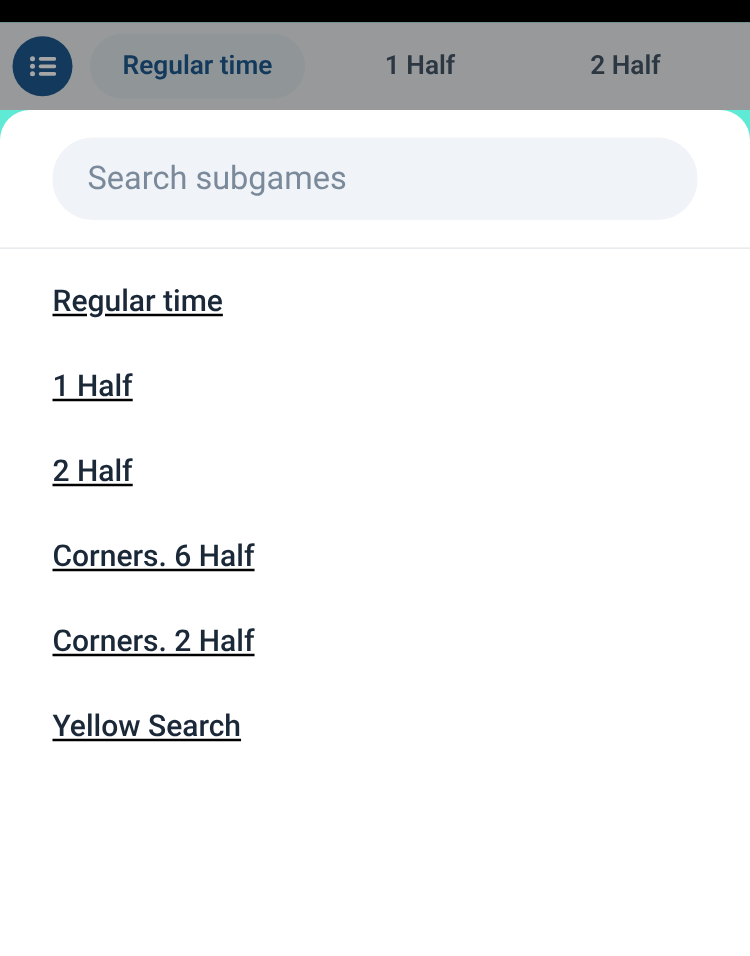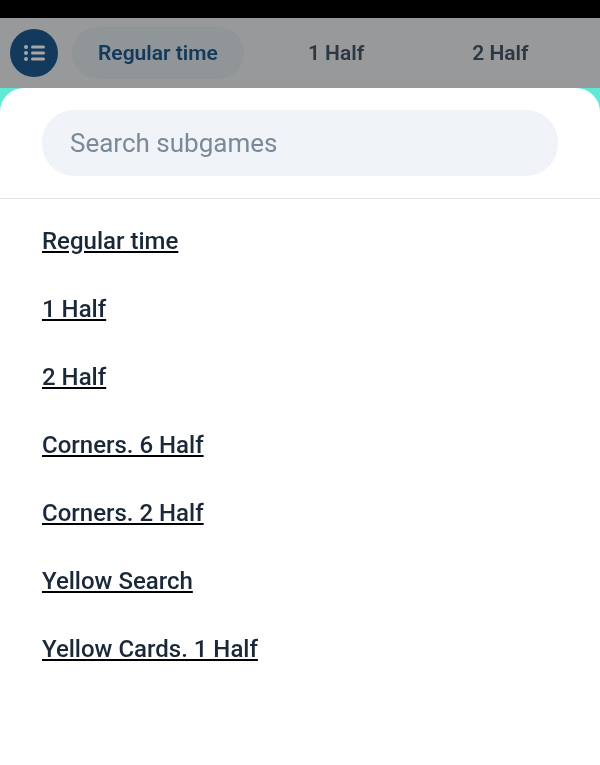--- a/index.html
+++ b/index.html
@@ -170,16 +170,15 @@
     <div class="search-wrap">
       <input class="search-input" type="text" placeholder="Search subgames" style="">
     </div>
     <div class="list">
       <div class="list-item">Regular time</div>
       <div class="list-item">1 Half</div>
       <div class="list-item">2 Half</div>
       <div class="list-item">Corners. 6 Half</div>
       <div class="list-item">Corners. 2 Half</div>
       <div class="list-item">Yellow Search</div>
-      <div class="list-item">Yellow Cards. 1 Half</div>
     </div>
   </div>
 </div>
 
 </body></html>

